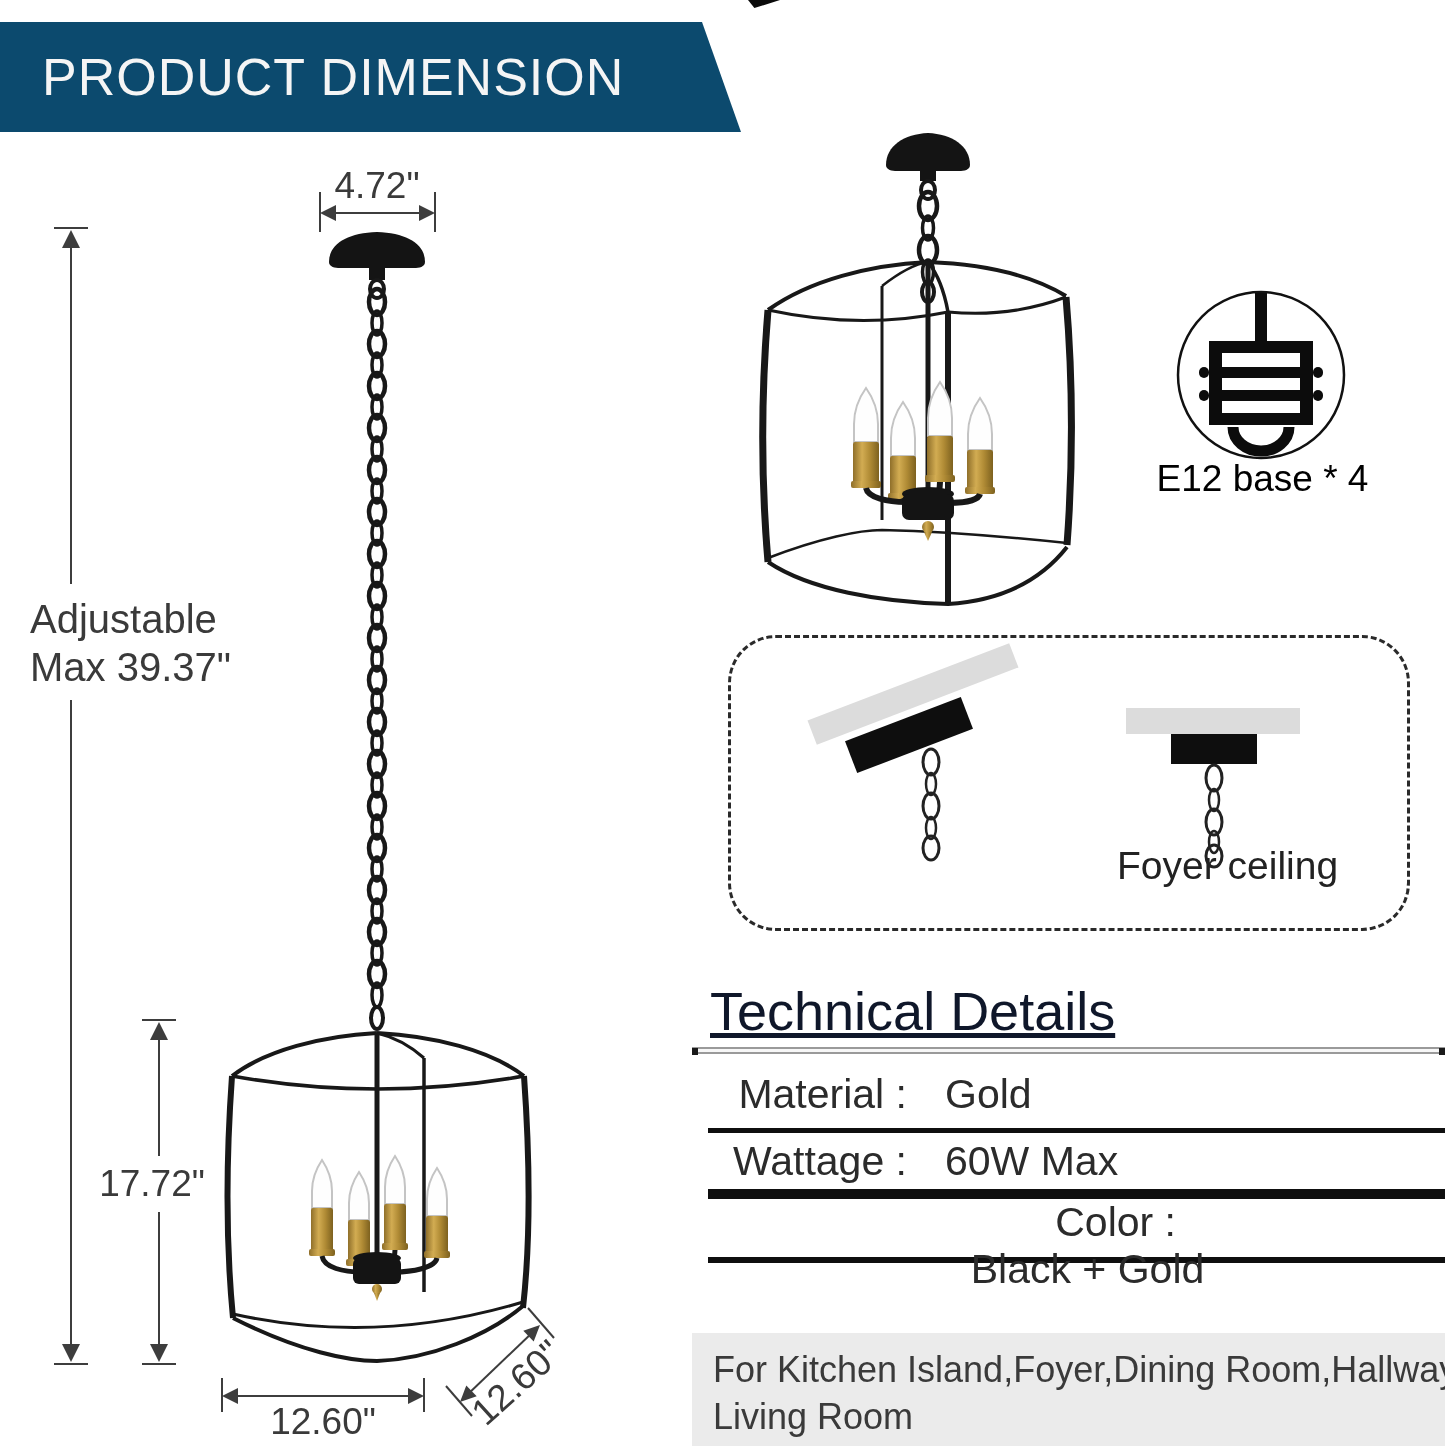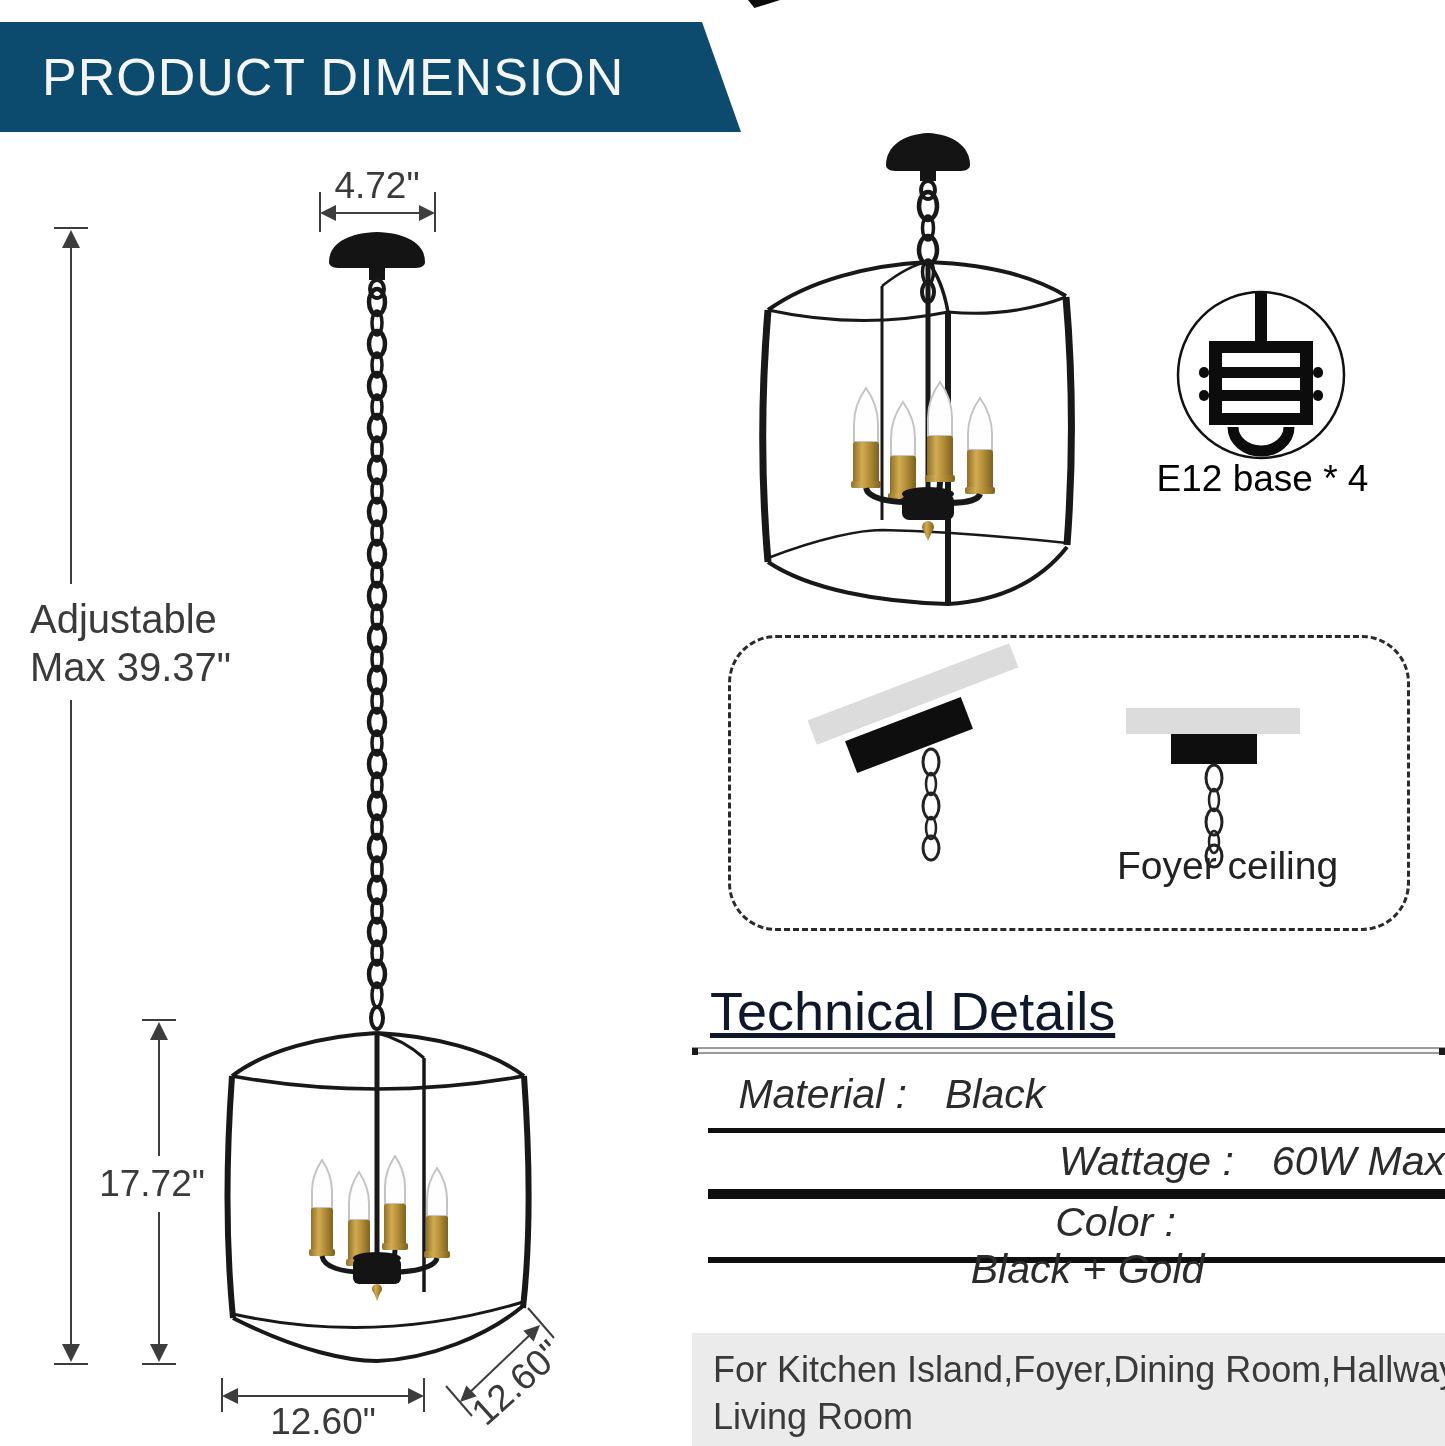--- a/index.html
+++ b/index.html
@@ -31,23 +31,23 @@
   .ceil-label{position:absolute;top:206px;text-align:center;font-size:39px;color:#222;white-space:nowrap;}
   .ceil-label.sloped{left:66px;width:290px;}
   .ceil-label.flat{left:386px;width:196px;}
 
   
   .tech-heading{left:710px;top:980px;font-size:54px;color:#0f172a;white-space:nowrap;text-decoration:underline;}
   .etched{left:692px;top:1047px;width:753px;height:7px;box-sizing:border-box;
           border-top:2px solid #9a9a9a;border-bottom:2px solid #9a9a9a;background:#f7f7f7;}
   .etched .cap{position:absolute;width:6px;height:7px;background:#1a1a1a;top:-1px;}
   .etched .cap.l{left:0;} .etched .cap.r{right:0;}
-  .spec-table{left:692px;top:1060px;width:753px;font-style:italic;}
+  .spec-table{left:692px;top:1060px;width:753px;}
   .spec-row{display:flex;align-items:center;}
-  .spec-row.r1{height:68px;} .spec-row.r2,.spec-row.r3{height:56px;justify-content:flex-end;} .spec-row.r4{height:58px;flex-direction:column;}
+  .spec-row.r1{height:68px;} .spec-row.r2,.spec-row.r3{height:56px;} .spec-row.r4{height:58px;flex-direction:column;}
   .spec-label{width:215px;text-align:right;font-size:41px;color:#2b2b2b;white-space:nowrap;}
   .spec-value{margin-left:38px;font-size:41px;color:#2b2b2b;white-space:nowrap;}
   .row-divider{height:5px;background:#0f0f0f;margin-left:16px;width:737px;}
   .row-divider.last{height:6px;}
   .usage-note{left:692px;top:1333px;width:753px;height:113px;background:#ebebeb;box-sizing:border-box;
               padding:13px 0 0 21px;}
   .usage-note div{font-size:36px;color:#3a3a3a;line-height:47px;white-space:nowrap;}
 </style>
 </head>
 <body>
@@ -297,21 +297,21 @@
 
 <div class="abs tech-heading">Technical Details</div>
 <div class="abs etched">
   <span class="cap l"></span>
   <span class="cap r"></span>
 </div>
 
 <div class="abs spec-table">
   <div class="spec-row r1">
     <span class="spec-label">Material :</span>
-    <span class="spec-value">Black</span>
+    <span class="spec-value">Gold</span>
   </div>
   <div class="row-divider"></div>
   <div class="spec-row r2">
     <span class="spec-label">Wattage :</span>
     <span class="spec-value">60W Max</span>
   </div>
   <div class="row-divider"></div>
   <div class="row-divider"></div>
   <div class="spec-row r4">
     <span class="spec-label">Color :</span>

